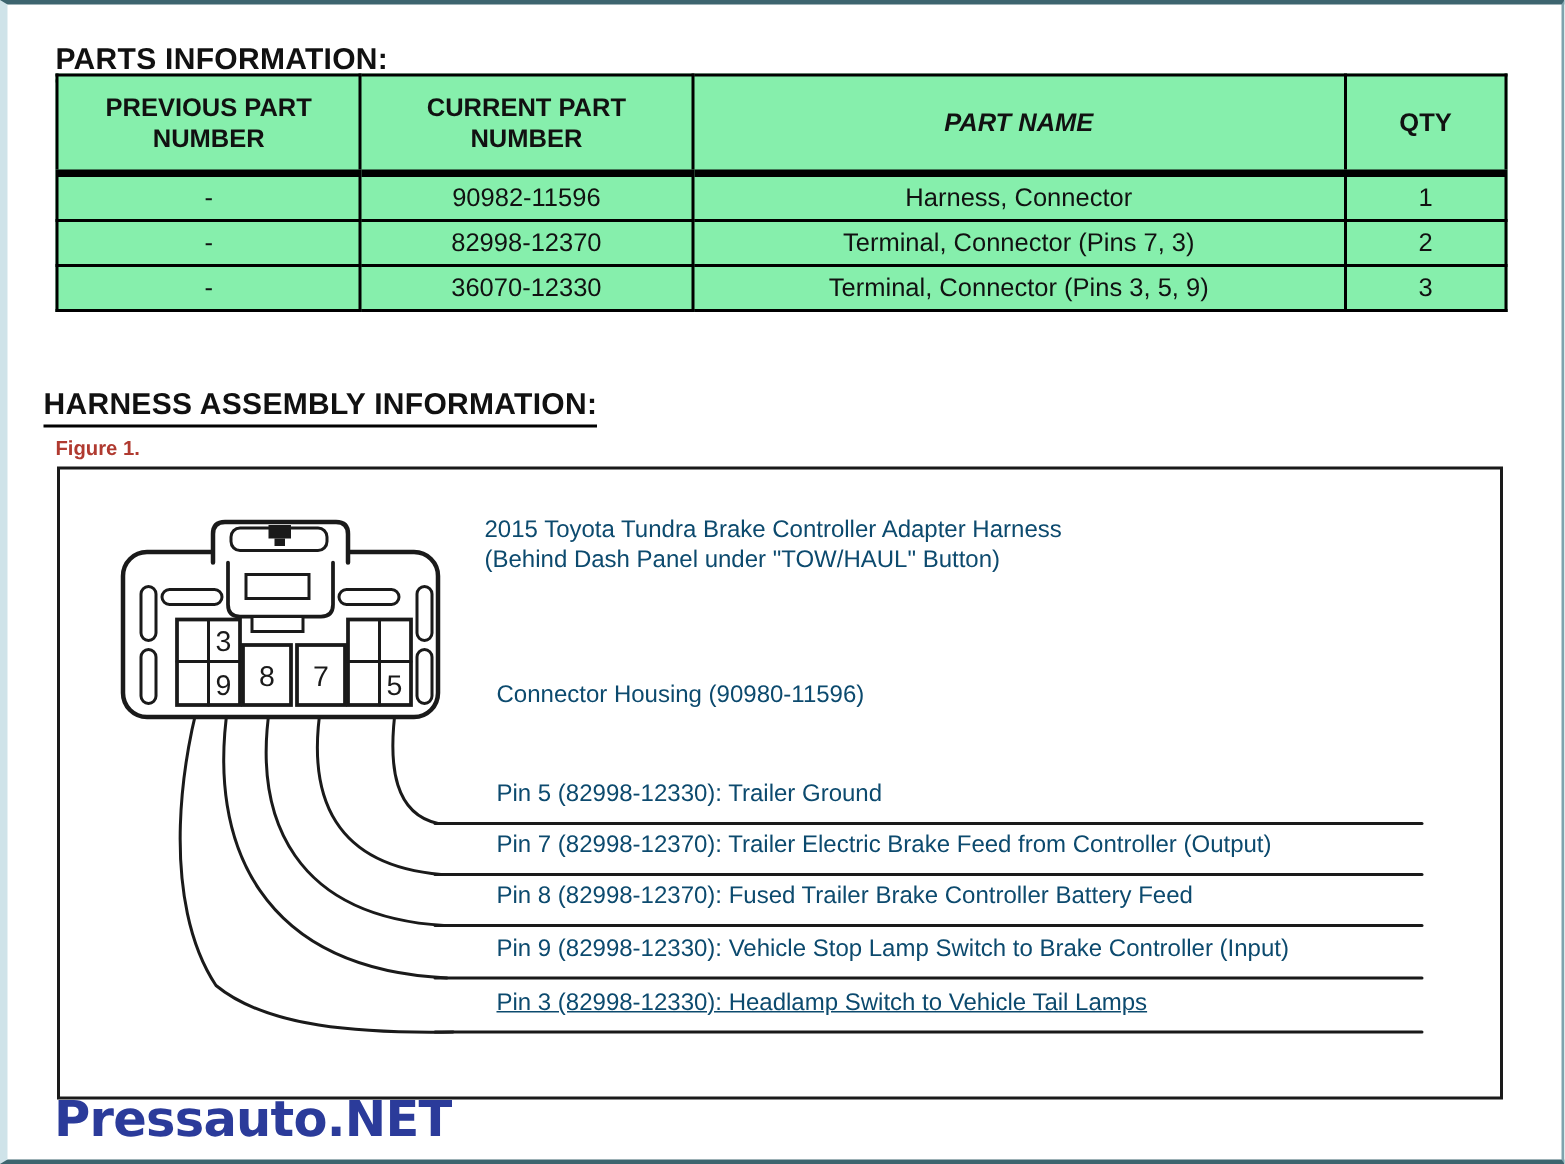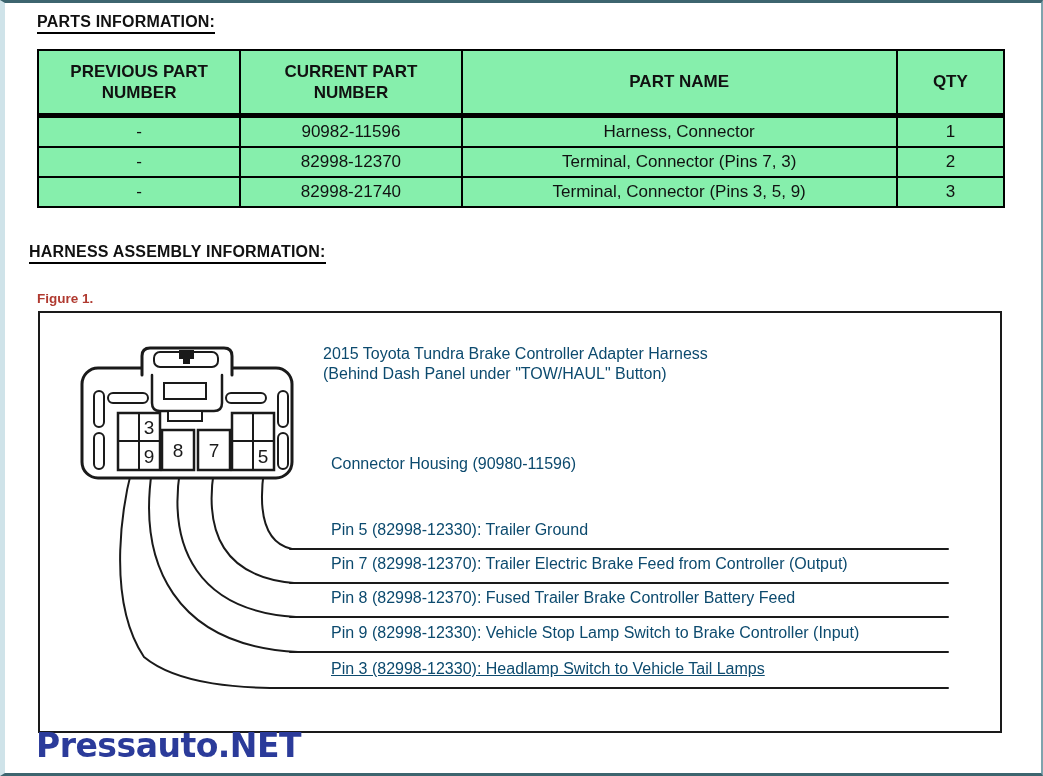--- a/index.html
+++ b/index.html
@@ -11,42 +11,43 @@
     border-top:3px solid #3d656f;
     border-bottom:3px solid #3d656f;
     border-left:5px solid #cfe3e9;
     border-right:2px solid #7fa3ad;
     overflow:hidden;
     font-family:"Liberation Sans", sans-serif;
     color:#111;
   }
   .abs{position:absolute;}
   .doc-heading{
-    font-size:16px;font-weight:bold;letter-spacing:.2px;
+    font-size:20px;font-weight:bold;letter-spacing:.2px;
     border-bottom:2px solid #000;padding-bottom:1px;
     white-space:nowrap;
+    margin-top:16px;
   }
   
   table.parts{
     border-collapse:collapse;table-layout:fixed;
     width:968px;background:#86efac;
   }
   table.parts th, table.parts td{
     border:2px solid #000;text-align:center;vertical-align:middle;
     font-family:"Liberation Sans", sans-serif;overflow:hidden;
   }
   table.parts th{
     font-size:17px;font-weight:bold;height:62px;line-height:1.25;
     border-bottom:5px solid #000;padding:0 6px;
   }
   table.parts td{
     font-size:17px;font-weight:normal;height:28px;padding:0 4px;
   }
   .col-prev{width:20.7%;} .col-curr{width:22.8%;}
-  .col-name{width:46.2%;} .col-qty{width:10.3%;}
+  .col-name{width:46.2%;font-style:italic;} .col-qty{width:10.3%;}
   .figure-label{
     font-size:13.5px;font-weight:bold;color:#b03a30;
   }
   .figure-box{
     box-sizing:border-box;
     width:964px;height:422px;
     border:2px solid #1a1a1a;
     background:#fff;
   }
   .figure-inner{position:absolute;left:33px;top:308px;width:964px;height:422px;}
@@ -83,21 +84,21 @@
         <td>1</td>
       </tr>
       <tr>
         <td>-</td>
         <td>82998-12370</td>
         <td>Terminal, Connector (Pins 7, 3)</td>
         <td>2</td>
       </tr>
       <tr>
         <td>-</td>
-        <td>82998-21740</td>
+        <td>36070-12330</td>
         <td>Terminal, Connector (Pins 3, 5, 9)</td>
         <td>3</td>
       </tr>
     </tbody>
   </table>
 
   <div class="abs doc-heading" style="left:24px;top:240px;">HARNESS ASSEMBLY INFORMATION:</div>
 
   <div class="abs figure-label" style="left:32px;top:288px;">Figure 1.</div>
 

